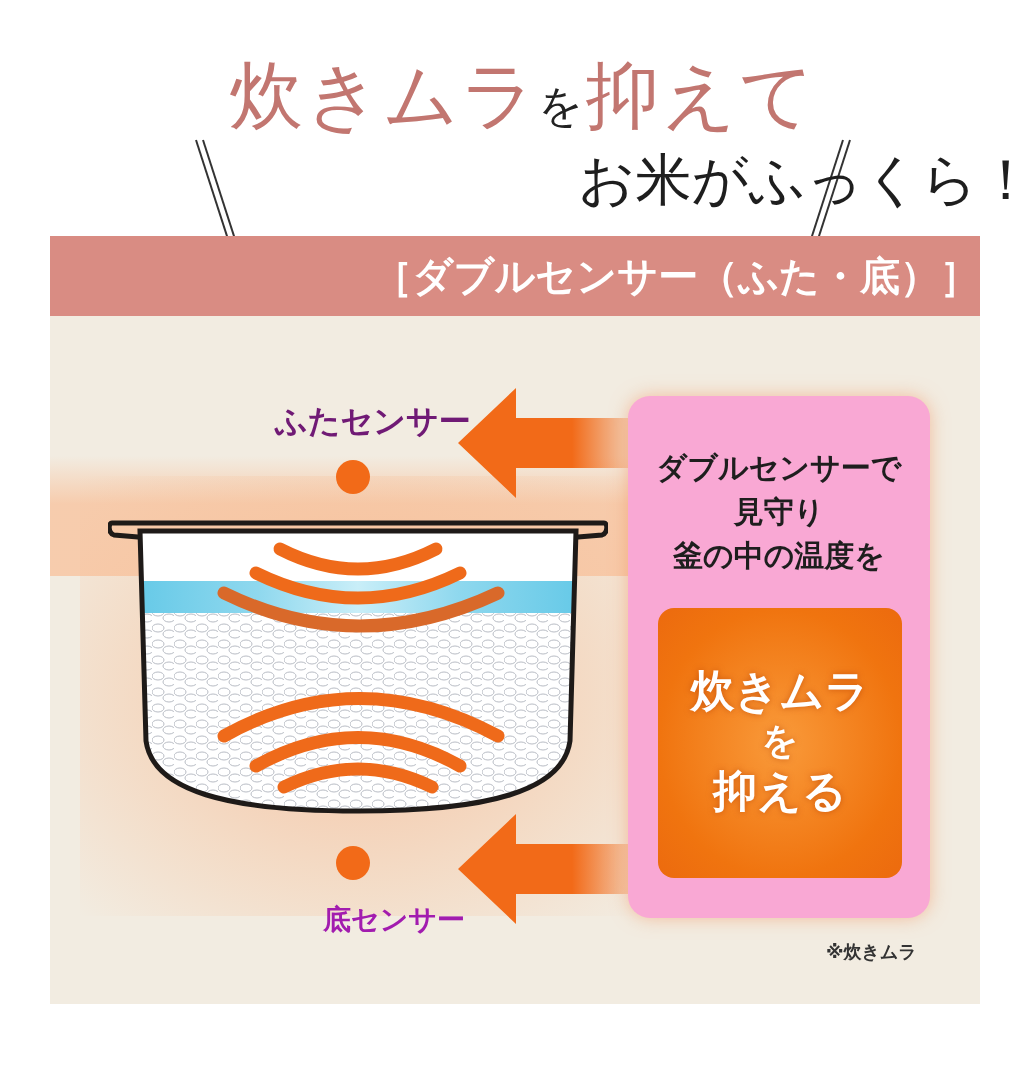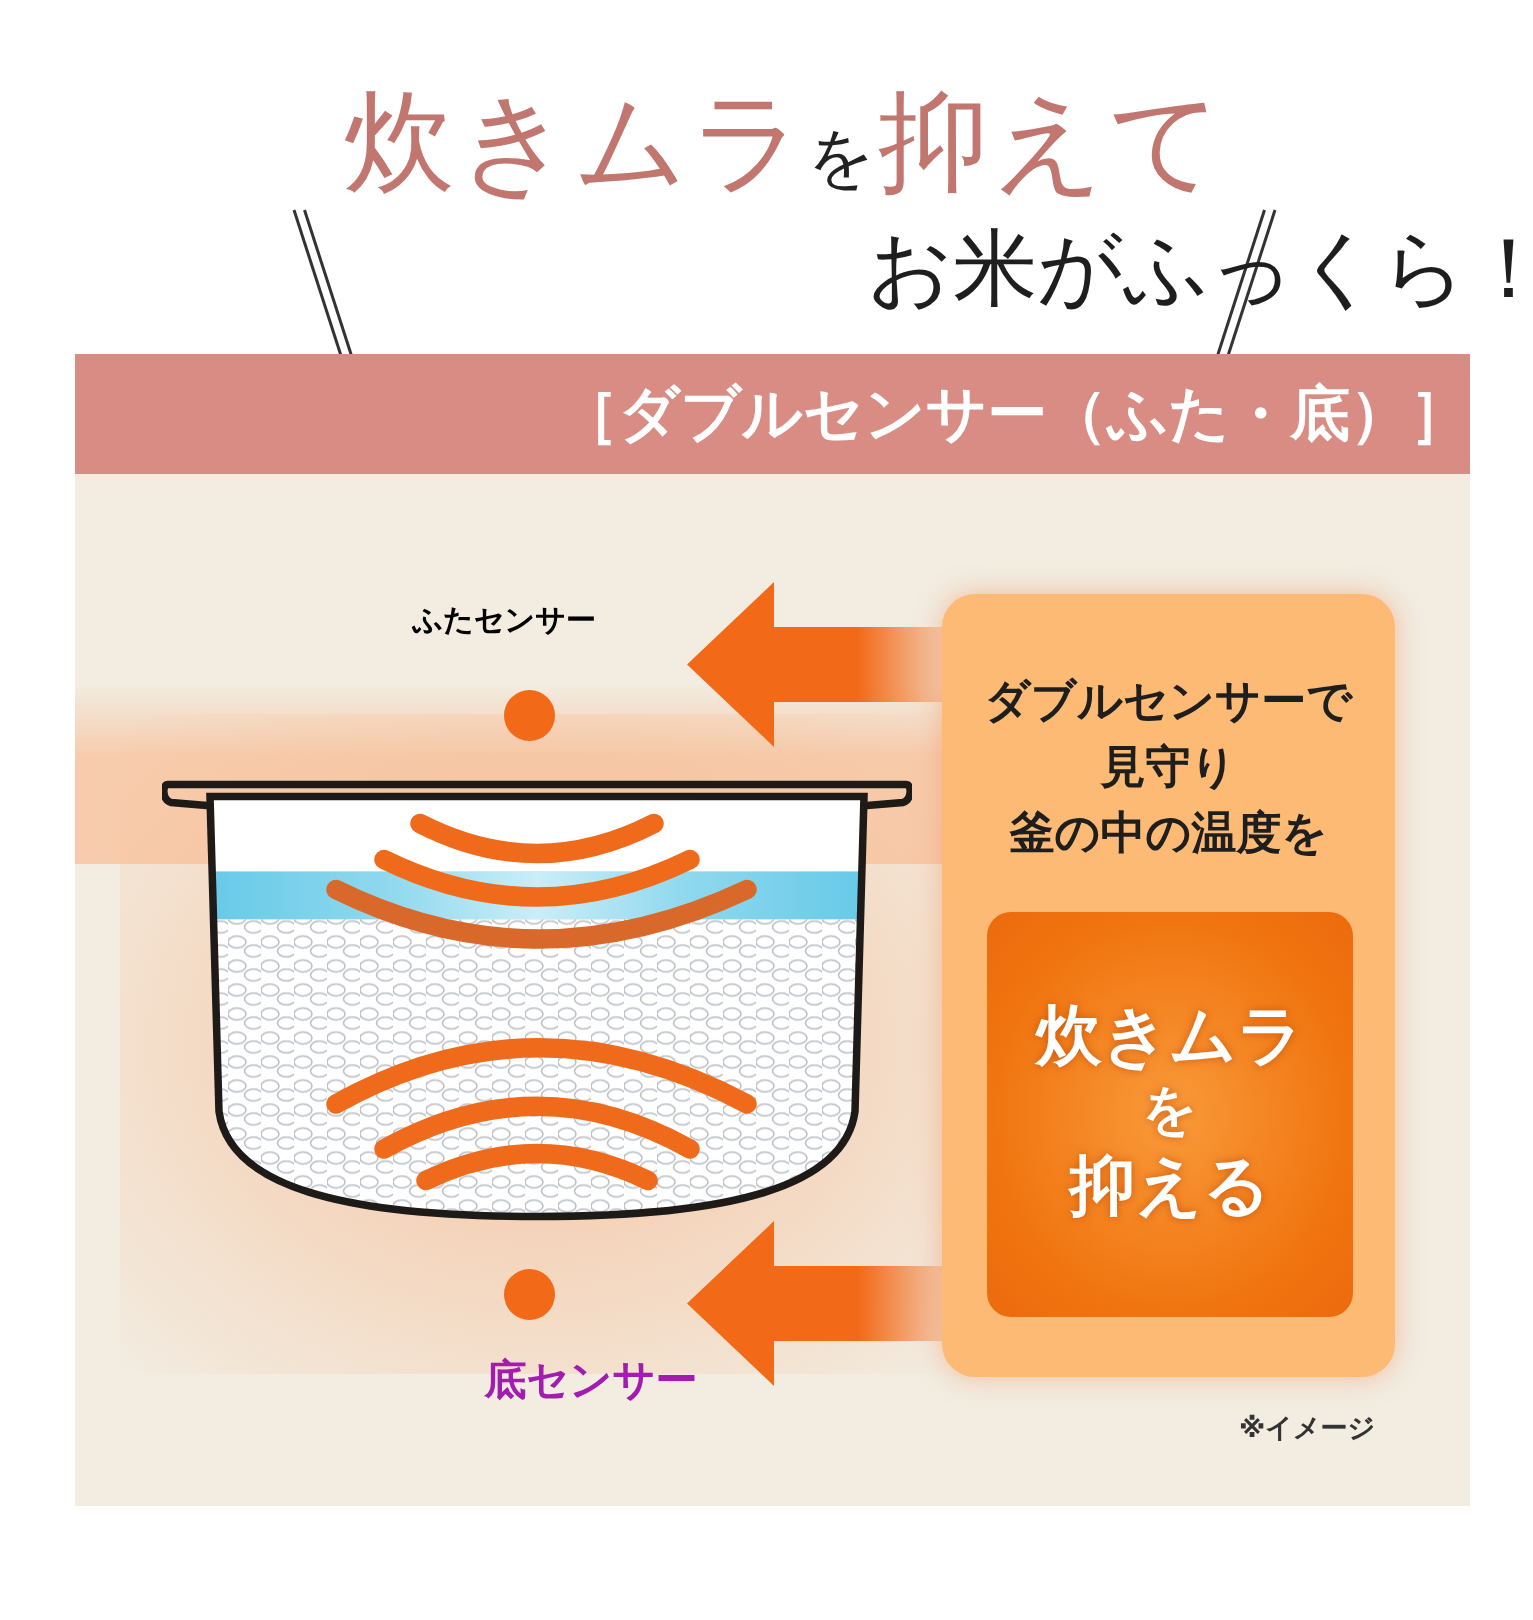--- a/index.html
+++ b/index.html
@@ -6,25 +6,25 @@
   body{width:1022px;height:1080px;background:#ffffff;position:relative;overflow:hidden;font-family:"DejaVu Sans","Liberation Sans",sans-serif;}
   .headline{position:absolute;left:12px;top:50px;width:1022px;height:170px;}
   .title1{position:absolute;left:0;width:1022px;top:0;text-align:center;font-family:"DejaVu Serif","Liberation Serif",serif;font-size:74px;line-height:90px;color:#c27670;letter-spacing:2px;}
   .title1 .small{font-size:44px;color:#222;}
   .title2{position:absolute;left:0;width:1022px;top:95px;text-align:right;font-family:"DejaVu Serif","Liberation Serif",serif;font-size:56px;line-height:70px;color:#1e1e1e;}
   .slash{position:absolute;top:88px;width:8px;height:130px;}
   .banner{position:absolute;left:50px;top:236px;width:930px;height:80px;background:#d98c83;color:#fff;text-align:right;font-size:40px;line-height:80px;font-weight:bold;}
   .panel{position:absolute;left:50px;top:316px;width:930px;height:688px;background:#f2ece1;}
   .glow-top{position:absolute;left:0;top:140px;width:600px;height:120px;background:linear-gradient(180deg,rgba(248,196,160,0) 0%,rgba(248,196,160,.8) 40%,rgba(248,196,160,.8) 100%);}
   .glow-pot{position:absolute;left:30px;top:160px;width:560px;height:440px;background:radial-gradient(ellipse at center,rgba(247,180,140,.75) 0%,rgba(247,190,150,.35) 60%,rgba(242,236,225,0) 100%);}
-  .label-top{position:absolute;left:225px;top:84px;font-size:20px;font-weight:bold;color:#000000;}
+  .label-top{position:absolute;left:225px;top:84px;font-size:32px;font-weight:bold;color:#701a75;}
   .label-bottom{position:absolute;left:225px;top:585px;font-size:28px;font-weight:bold;color:#a21caf;margin-left:48px;}
   .dot{position:absolute;width:34px;height:34px;border-radius:50%;background:#f26a18;}
   .arrow{position:absolute;}
-  .card{position:absolute;left:578px;top:80px;width:302px;height:522px;background:#fdba74;border-radius:22px;box-shadow:0 0 18px rgba(240,150,100,.55);}
+  .card{position:absolute;left:578px;top:80px;width:302px;height:522px;background:#f9a8d4;border-radius:22px;box-shadow:0 0 18px rgba(240,150,100,.55);}
   .card-text{position:absolute;left:0;top:50px;width:302px;text-align:center;font-size:30px;font-weight:bold;line-height:44px;color:#1e1e1e;}
   .orange-box{position:absolute;left:30px;top:212px;width:244px;height:270px;border-radius:16px;background:radial-gradient(ellipse at center,#f99a3a 0%,#f0740f 70%,#ec6a0e 100%);color:#fff;text-align:center;font-weight:bold;}
   .ob1{position:absolute;left:0;top:58px;width:244px;font-size:44px;line-height:50px;text-shadow:0 0 6px rgba(180,60,0,.6);}
   .ob2{position:absolute;left:0;top:112px;width:244px;font-size:36px;line-height:42px;text-shadow:0 0 6px rgba(180,60,0,.6);}
   .ob3{position:absolute;left:0;top:158px;width:244px;font-size:44px;line-height:50px;text-shadow:0 0 6px rgba(180,60,0,.6);}
   .note{position:absolute;left:776px;top:624px;font-size:18px;font-weight:bold;color:#333;}
   .pot{position:absolute;left:58px;top:195px;}
 </style>
 </head>
 <body>
@@ -121,14 +121,14 @@
       <div>見守り</div>
       <div>釜の中の温度を</div>
     </div>
     <div class="orange-box">
       <div class="ob1">炊きムラ</div>
       <div class="ob2">を</div>
       <div class="ob3">抑える</div>
     </div>
   </div>
 
-  <div class="note">※イメージ</div>
+  <div class="note">※炊きムラ</div>
 </div>
 
 </body></html>

